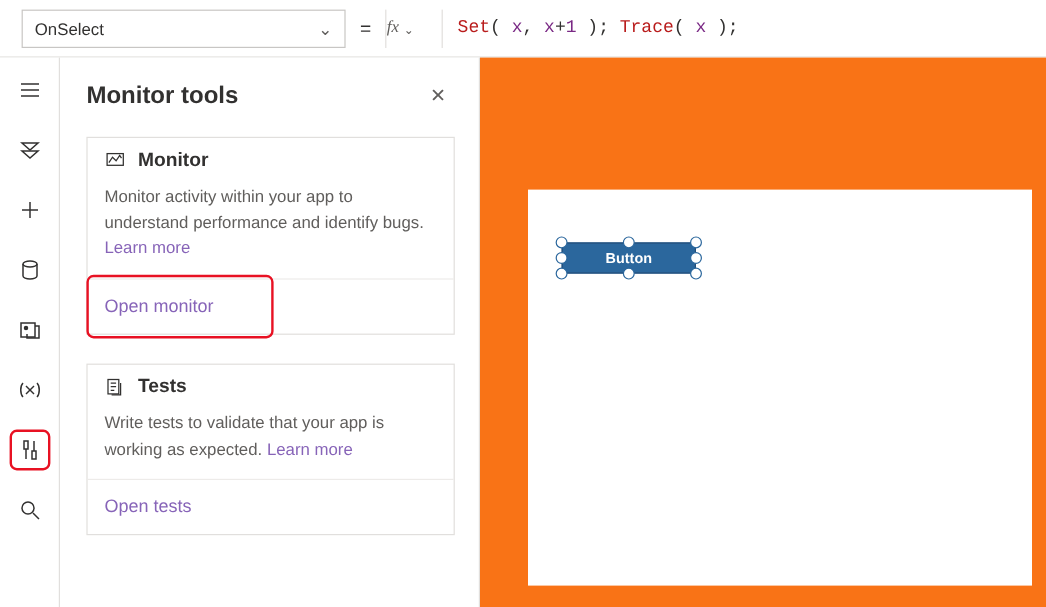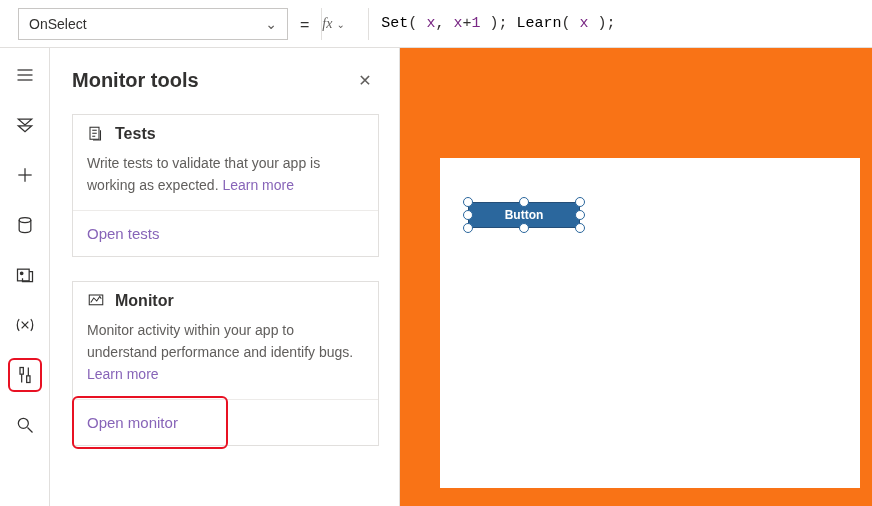--- a/index.html
+++ b/index.html
@@ -48,21 +48,21 @@
       font-style: italic;
       font-family: "Times New Roman", serif;
       color: #605e5c;
     }
     .fx-box .chev { font-size: 10px; transform: translateY(1px); font-style: normal; font-family: "Segoe UI"; }
     .formula-text {
       font-family: Consolas, "Courier New", monospace;
       font-size: 15px;
       white-space: pre;
     }
-    .fn { color: #000000; }
+    .fn { color: #b91c1c; }
     .ident { color: #7a2985; }
     .num { color: #7a2985; }
     .plain { color: #323130; }
 
     
     .main {
       display: flex;
       height: calc(100% - 48px);
     }
     
@@ -195,21 +195,21 @@
 <div class="formula-bar">
   <div class="property-select">
     <span>OnSelect</span>
     <span class="chev">⌄</span>
   </div>
   <div class="eq">=</div>
   <div class="fx-box">
     <span>fx</span>
     <span class="chev">⌄</span>
   </div>
-  <div class="formula-text" id="formula-text"><span class="fn">Set</span><span class="plain">( </span><span class="ident">x</span><span class="plain">, </span><span class="ident">x</span><span class="plain">+</span><span class="num">1</span><span class="plain"> ); </span><span class="fn">Learn</span><span class="plain">( </span><span class="ident">x</span><span class="plain"> );</span></div>
+  <div class="formula-text" id="formula-text"><span class="fn">Set</span><span class="plain">( </span><span class="ident">x</span><span class="plain">, </span><span class="ident">x</span><span class="plain">+</span><span class="num">1</span><span class="plain"> ); </span><span class="fn">Trace</span><span class="plain">( </span><span class="ident">x</span><span class="plain"> );</span></div>
 </div>
 
 <div class="main">
 
   <div class="sidebar-left">
     <div class="icon">
       <svg viewBox="0 0 24 24">
           <line x1="3" y1="6" x2="21" y2="6"></line>
           <line x1="3" y1="12" x2="21" y2="12"></line>
           <line x1="3" y1="18" x2="21" y2="18"></line>
@@ -261,51 +261,51 @@
           <circle cx="10" cy="10" r="6"></circle>
           <line x1="15" y1="15" x2="21" y2="21"></line>
         </svg>
     </div>
   </div>
 
   <div class="panel">
     <div class="panel-header">
       <div class="panel-title">Monitor tools</div>
       <div class="close-x">✕</div>
+    </div>
+
+    <div class="card">
+      <div class="card-header">
+        <svg viewBox="0 0 24 24">
+            <rect x="3" y="4" width="18" height="13"></rect>
+            <polyline points="5,14 9,8 13,12 17,6 19,9"></polyline>
+          </svg>
+        <span>Monitor</span>
+      </div>
+      <div class="card-body">
+        <span>Monitor activity within your app to understand performance and identify bugs. </span><span class="learn">Learn more</span>
+      </div>
+      <div class="card-action highlighted">Open monitor</div>
     </div>
 
     <div class="card">
       <div class="card-header">
         <svg viewBox="0 0 24 24">
             <rect x="4" y="3" width="12" height="16"></rect>
             <path d="M8 20 h10 V7"></path>
             <line x1="7" y1="7" x2="13" y2="7"></line>
             <line x1="7" y1="11" x2="13" y2="11"></line>
             <line x1="7" y1="15" x2="11" y2="15"></line>
           </svg>
         <span>Tests</span>
       </div>
       <div class="card-body">
         <span>Write tests to validate that your app is working as expected. </span><span class="learn">Learn more</span>
       </div>
       <div class="card-action">Open tests</div>
-    </div>
-
-    <div class="card">
-      <div class="card-header">
-        <svg viewBox="0 0 24 24">
-            <rect x="3" y="4" width="18" height="13"></rect>
-            <polyline points="5,14 9,8 13,12 17,6 19,9"></polyline>
-          </svg>
-        <span>Monitor</span>
-      </div>
-      <div class="card-body">
-        <span>Monitor activity within your app to understand performance and identify bugs. </span><span class="learn">Learn more</span>
-      </div>
-      <div class="card-action highlighted">Open monitor</div>
     </div>
   </div>
 
   <div class="canvas-area">
     <div class="app-surface">
       <div class="control-select">
         <div class="btn">Button</div>
         <div class="handle h-tl"></div>
         <div class="handle h-tc"></div>
         <div class="handle h-tr"></div>

